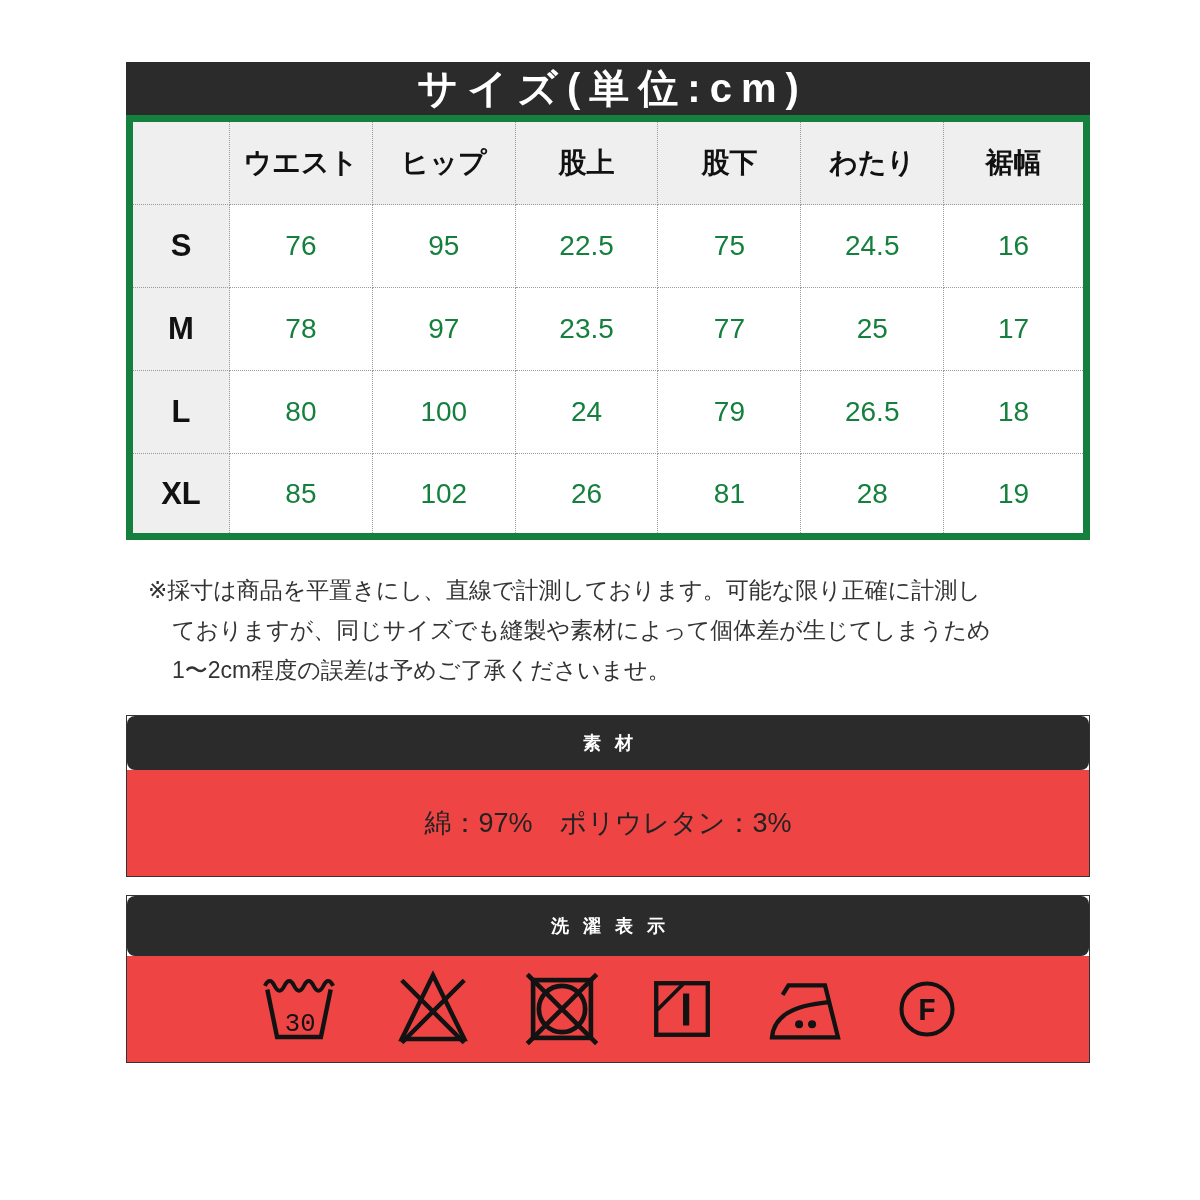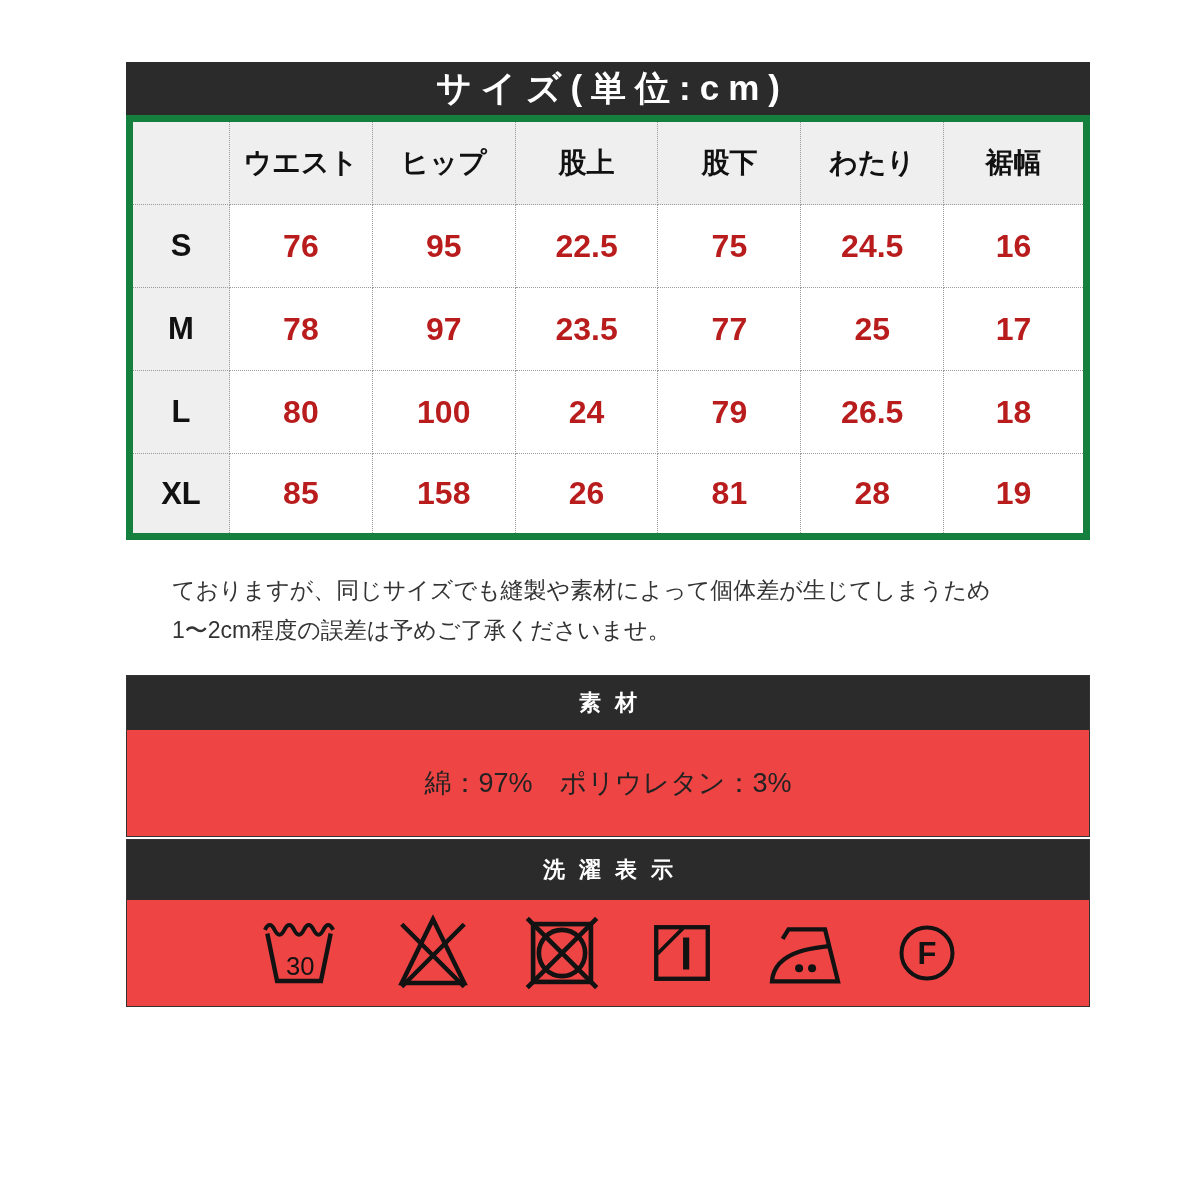--- a/index.html
+++ b/index.html
@@ -15,22 +15,22 @@
     width: 964px;
   }
   
   .bar {
     background: #2b2b2b;
     color: #ffffff;
     text-align: center;
     font-weight: bold;
     display: flex; align-items: center; justify-content: center;
   }
-  .size-bar   { height: 53px; font-size: 35px; letter-spacing: 9px;  text-indent: 9px; }
-  .sub-bar    { height: 54px; font-size: 22px; letter-spacing: 14px; text-indent: 14px; }
+  .size-bar   { height: 53px; font-size: 40px; letter-spacing: 9px;  text-indent: 9px; }
+  .sub-bar    { height: 54px; font-size: 18px; letter-spacing: 14px; text-indent: 14px; border-radius: 8px; }
   .laundry-bar{ height: 60px; }
   
   .size-table {
     width: 100%;
     border-collapse: collapse;
     table-layout: fixed;
     border: 7px solid #15803d;
   }
   .size-table th, .size-table td {
     border: 1px dotted #9b9b9b;
@@ -47,38 +47,38 @@
   }
   .size-table thead th.corner { width: 96px; }
   .size-table tbody tr { height: 83px; }
   .size-table tbody th {
     background: #efefef;
     font-size: 31px;
     font-weight: bold;
     color: #111111;
   }
   .size-table tbody td {
-    font-size: 32px;
-    font-weight: bold;
-    color: #b91c1c;
+    font-size: 28px;
+    font-weight: normal;
+    color: #15803d;
   }
   
   .notes { margin: 30px 0 0 22px; }
   .note  { margin-bottom: 25px; }
   .note-line {
     font-size: 23px;
     line-height: 40px;
     color: #333333;
     white-space: nowrap;
   }
   .note-line.cont { padding-left: 24px; }
   
   .boxed { border: 1px solid #333333; }
   .material { margin-top: 19px; }
-  .laundry  { margin-top: 2px; }
+  .laundry  { margin-top: 18px; font-family: Liberation Mono, monospace; }
   .box-content {
     background: #ef4444;
     display: flex; align-items: center; justify-content: center;
   }
   .material-content { height: 106px; font-size: 27px; color: #222222; }
   .icons { height: 106px; gap: 50px; }
   .icons svg { display: block; }
 </style>
 </head>
 <body>
@@ -125,32 +125,33 @@
             <td>80</td>
             <td>100</td>
             <td>24</td>
             <td>79</td>
             <td>26.5</td>
             <td>18</td>
           </tr>
           <tr>
             <th>XL</th>
             <td>85</td>
-            <td>158</td>
+            <td>102</td>
             <td>26</td>
             <td>81</td>
             <td>28</td>
             <td>19</td>
           </tr>
         </tbody>
     </table>
   </section>
 
   <div class="notes">
       <div class="note">
+        <div class="note-line">※採寸は商品を平置きにし、直線で計測しております。可能な限り正確に計測し</div>
         <div class="note-line cont">ておりますが、同じサイズでも縫製や素材によって個体差が生じてしまうため</div>
         <div class="note-line cont">1〜2cm程度の誤差は予めご了承くださいませ。</div>
       </div>
     </div>
 
   <section class="boxed material">
     <div class="bar sub-bar">
       <span>素材</span>
     </div>
     <div class="box-content material-content">

